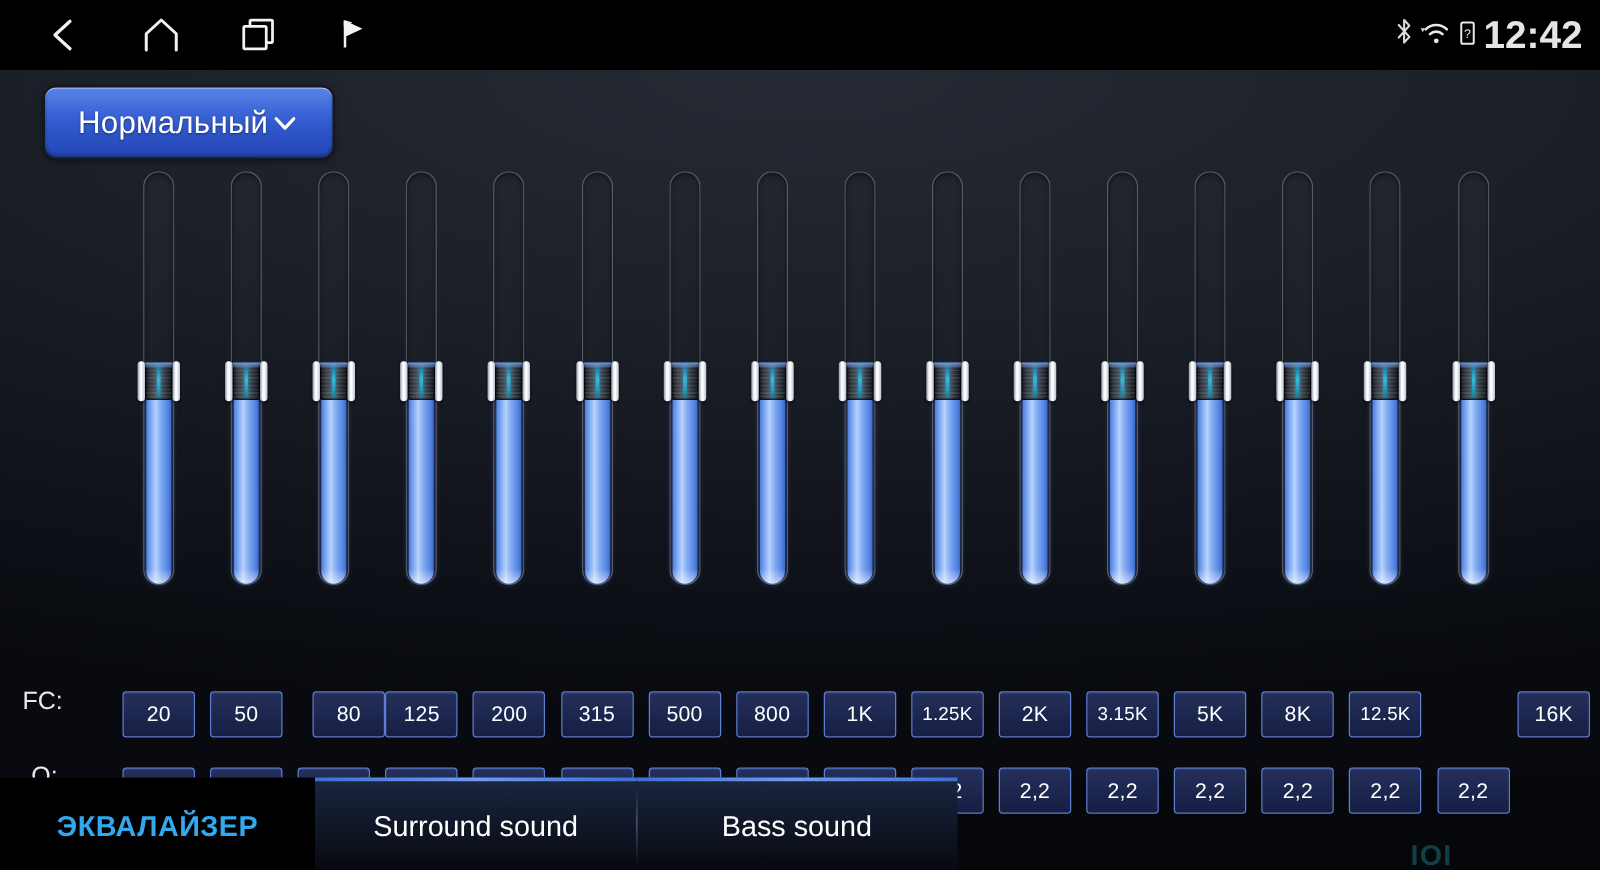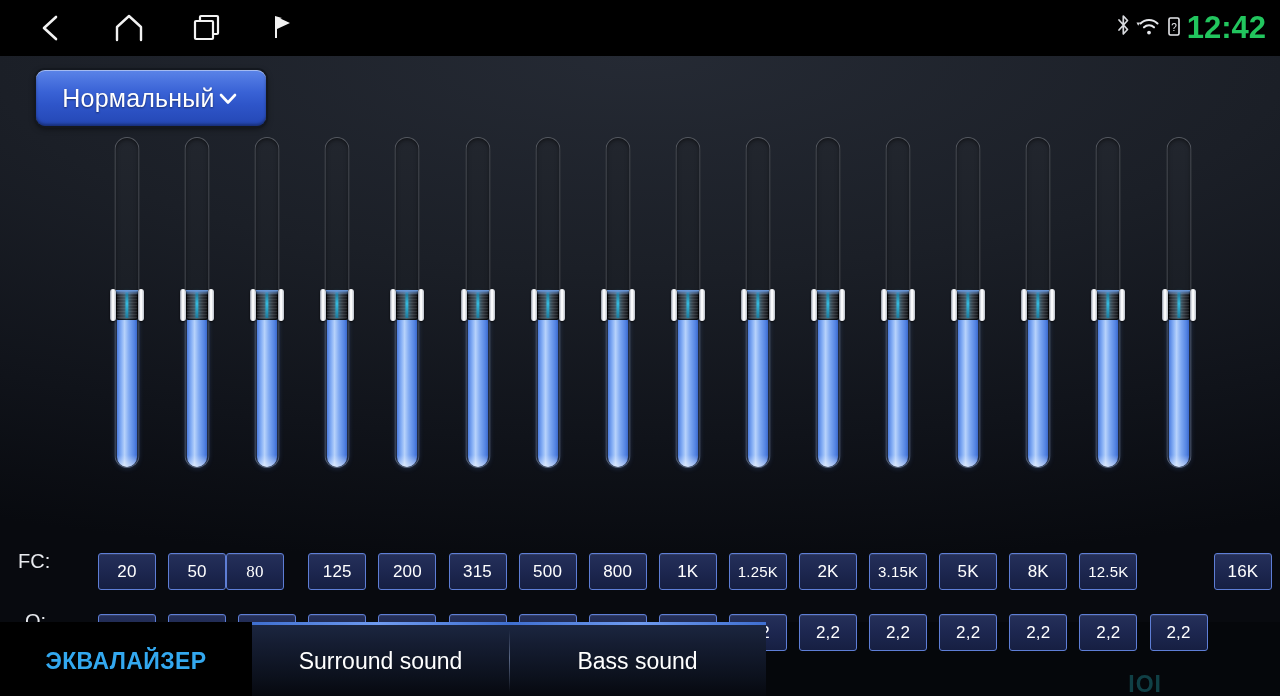--- a/index.html
+++ b/index.html
@@ -31,21 +31,21 @@
   #nav-home { margin-left:16px; }
   #nav-recents { margin-left:16px; }
   #nav-flag { margin-left:14px; }
 
   #status-right {
     position:absolute; right:14px; top:0; height:56px;
     display:flex; align-items:center; gap:6px;
   }
   #status-icons { display:flex; align-items:flex-end; gap:5px; padding-bottom:2px; }
   #clock {
-    color:#22c55e; font-size:31px; font-weight:600;
+    color:#e5e5e5; font-size:31px; font-weight:600;
     letter-spacing:0px; line-height:1;
     padding-bottom:2px;
   }
 
   
   #body {
     position:absolute; left:0; top:56px; width:1280px; height:566px;
     background:
       radial-gradient(120% 90% at 50% 0%, #252a34 0%, #1b1f27 42%, #10131a 75%, #080a0f 100%);
   }
@@ -428,21 +428,21 @@
       </div>
 
     <div class="row-label" id="fc-label">FC:</div>
     <div class="row-label" id="q-label">Q:</div>
 
     <div id="cells">
         <div class="cell fc" style="left: 98px;">20</div>
         <div class="cell q" style="left: 98px;">2,2</div>
         <div class="cell fc" style="left: 168.1px;">50</div>
         <div class="cell q" style="left: 168.1px;">2,2</div>
-        <div class="cell fc" style="left: 226px; font-family: Liberation Serif, serif;">80</div>
+        <div class="cell fc" style="left: 250px;">80</div>
         <div class="cell q" style="left: 238.2px;">2,2</div>
         <div class="cell fc" style="left: 308.3px;">125</div>
         <div class="cell q" style="left: 308.3px;">2,2</div>
         <div class="cell fc" style="left: 378.4px;">200</div>
         <div class="cell q" style="left: 378.4px;">2,2</div>
         <div class="cell fc" style="left: 448.5px;">315</div>
         <div class="cell q" style="left: 448.5px;">2,2</div>
         <div class="cell fc" style="left: 518.6px;">500</div>
         <div class="cell q" style="left: 518.6px;">2,2</div>
         <div class="cell fc" style="left: 588.7px;">800</div>

